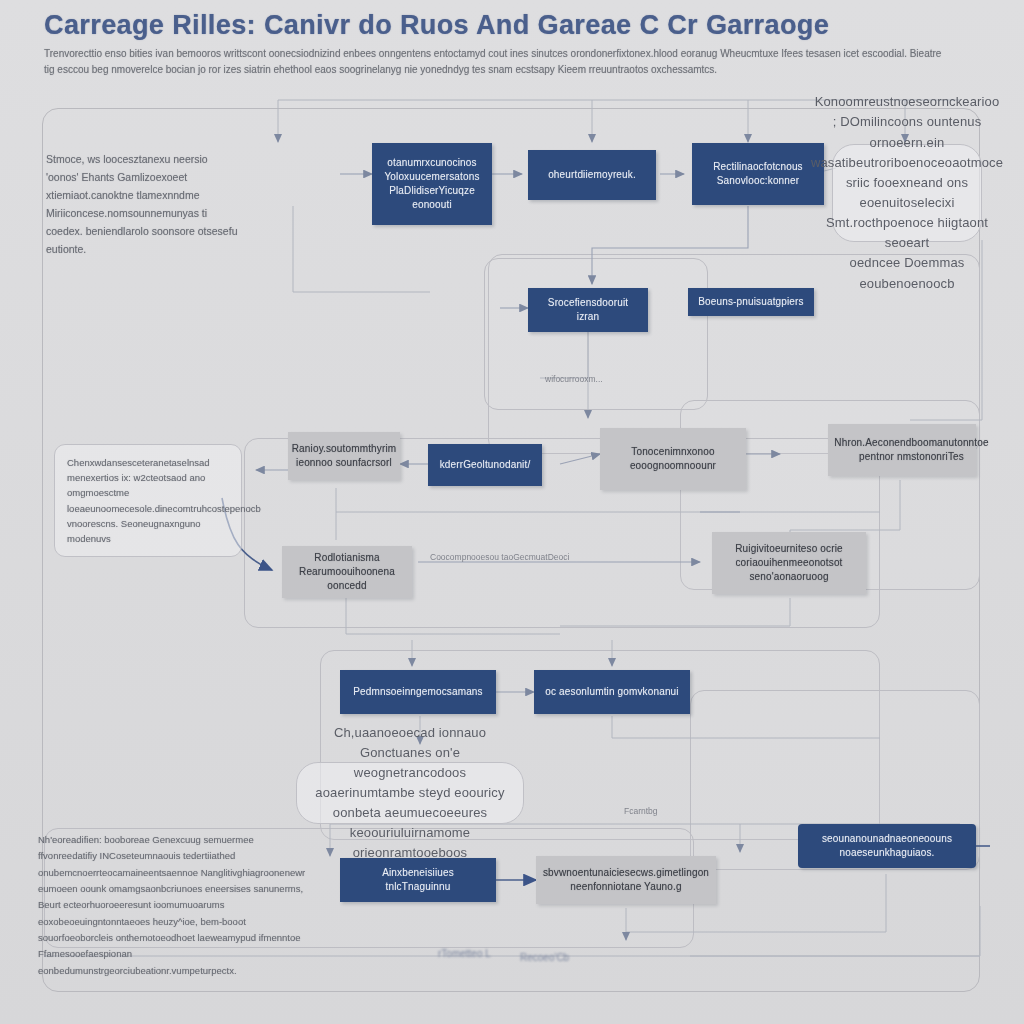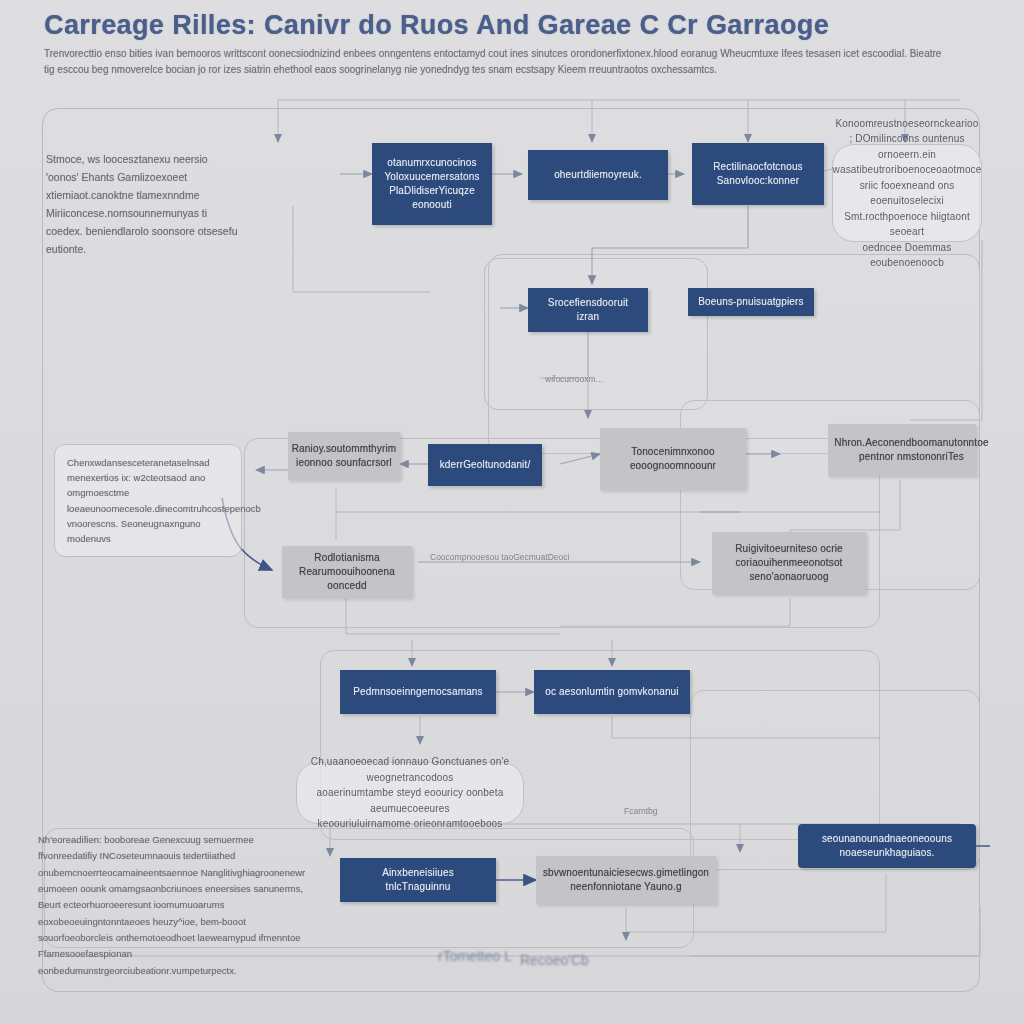--- a/index.html
+++ b/index.html
@@ -99,21 +99,21 @@
     background: #c4c4c7;
     color: #3c3f47;
     box-shadow: 2px 2px 3px rgba(120,122,130,.28);
     text-shadow: 0 0 .9px rgba(60,63,71,.5);
   }
   .node.note {
     background: rgba(238,238,240,0.62);
     border: 1px solid #c0c0c6;
     border-radius: 22px;
     color: #5a5d66;
-    font-size: 10px;
+    font-size: 13px;
     line-height: 1.55;
     text-align: center;
   }
 
   
   .para {
     position: absolute;
     font-size: 10.5px;
     line-height: 1.72;
     color: #6a6d75;
@@ -138,21 +138,21 @@
     pointer-events: none;
     filter: blur(0.28px);
   }
   .wire { fill: none; stroke: #9aa2b4; stroke-width: 1.1; }
   .wire-strong { fill: none; stroke: #4a5f8c; stroke-width: 1.6; }
   .wire-faint { fill: none; stroke: #b2b6bf; stroke-width: 1; }
   .head { fill: #7d88a0; }
   .head-blue { fill: #3c5488; }
   .smudge {
     position: absolute;
-    font-size: 14px;
+    font-size: 10px;
     color: #7c869e;
     filter: blur(0.8px);
     white-space: nowrap;
     text-align: center;
   }
 </style>
 </head>
 <body>
 
 <div id="page">
@@ -248,21 +248,21 @@
 
 
   <div class="node blue" style="left:372px; top:143px; width:120px; height:82px;">
     <div>
       <div>otanumrxcunocinos</div>
       <div>Yoloxuucemersatons</div>
       <div>PlaDlidiserYicuqze eonoouti</div>
     </div>
   </div>
 
-  <div class="node blue" style="left:528px; top:150px; width:140px; height:50px;">
+  <div class="node blue" style="left:528px; top:150px; width:128px; height:50px;">
     <div>oheurtdiiemoyreuk.</div>
   </div>
 
   <div class="node blue" style="left:692px; top:143px; width:132px; height:62px;">
     <div>
       <div>Rectilinaocfotcnous</div>
       <div>Sanovlooc:konner</div>
     </div>
   </div>
 

